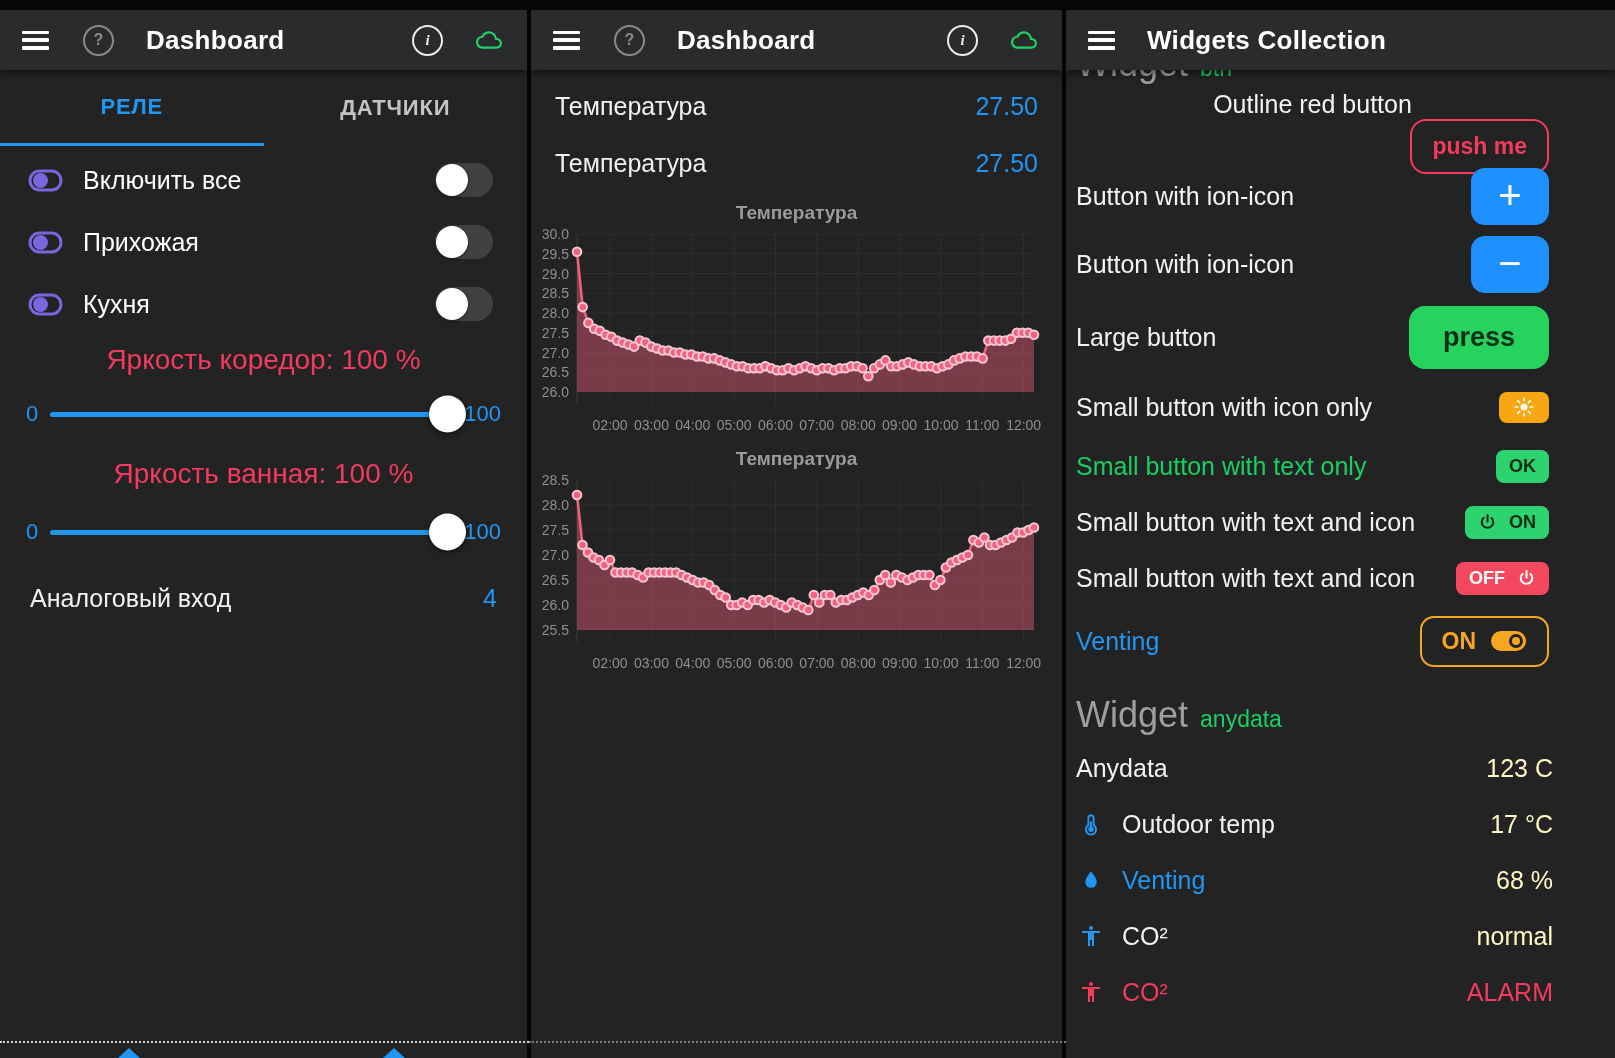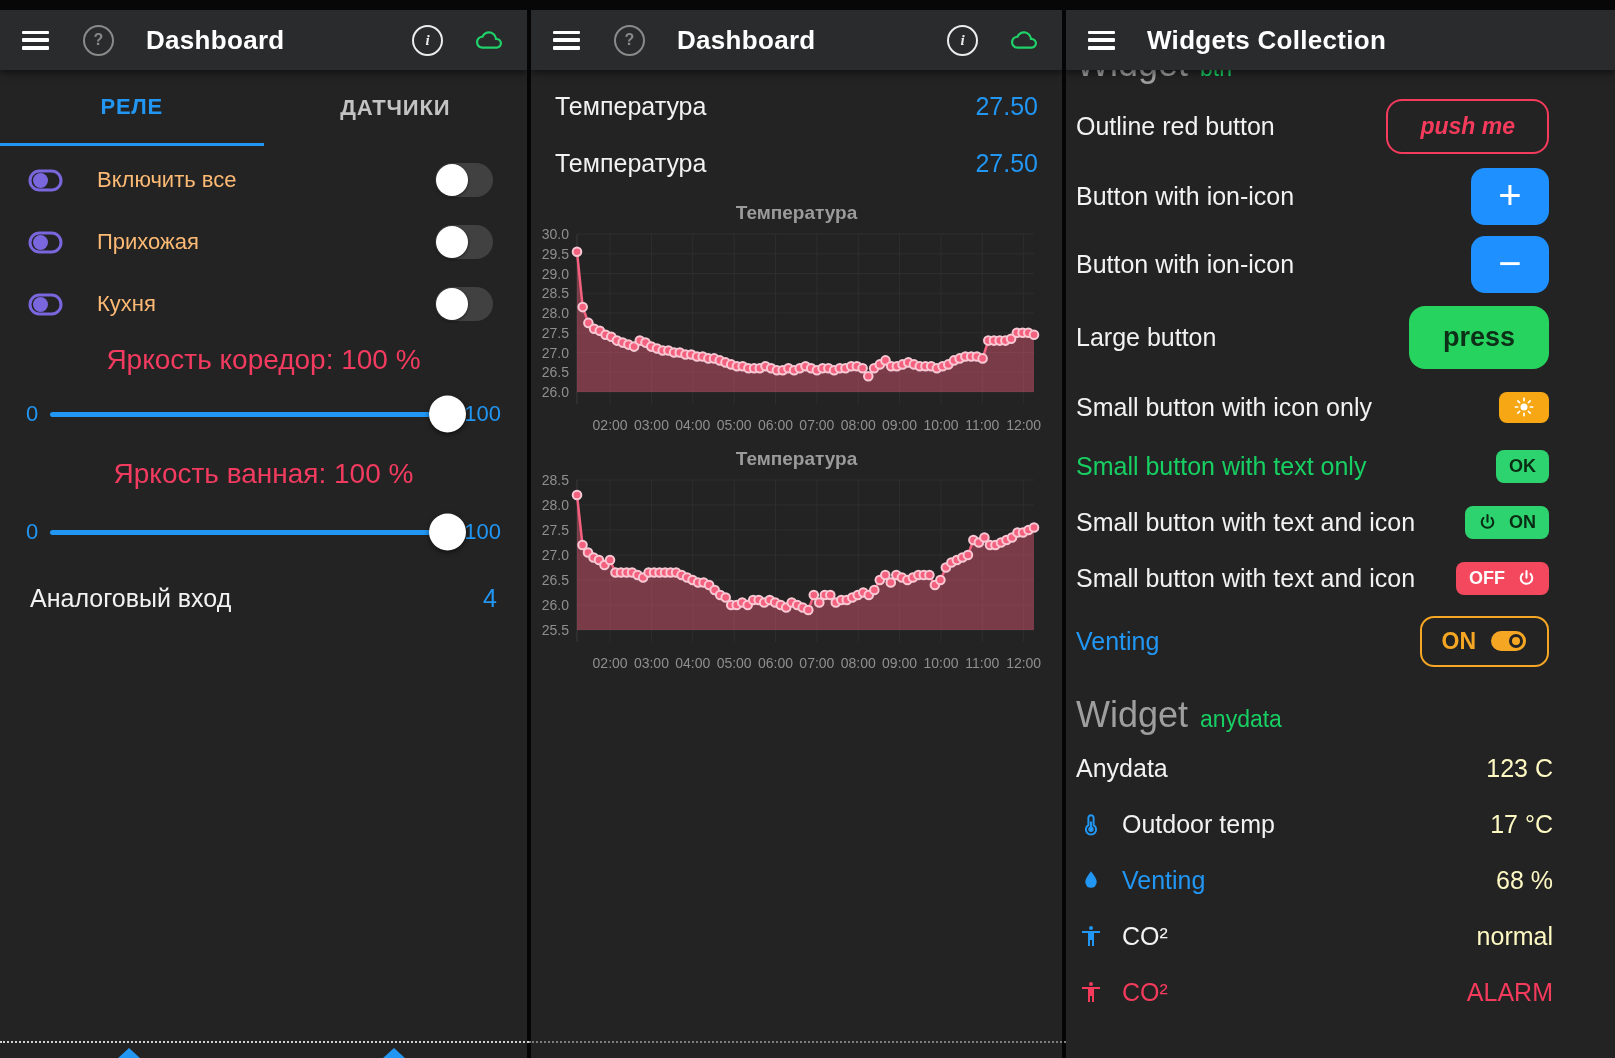--- a/index.html
+++ b/index.html
@@ -22,21 +22,21 @@
   .info{border:2px solid #ececec;color:#ececec;font-size:15px;font-family:"Liberation Serif",serif;font-style:italic;}
   .hdr .title{color:#fff;font-size:26px;font-weight:bold;margin-left:32px;letter-spacing:.3px;}
   .hdr .spacer{flex:1;}
   .cloud{margin-left:30px;display:flex;align-items:center;}
   
   .tabs{display:flex;height:76px;}
   .tab{flex:1;display:flex;align-items:center;justify-content:center;font-size:22px;font-weight:bold;
     letter-spacing:.8px;color:#c3c3c3;cursor:pointer;}
   .tab.active{color:#2196f3;border-bottom:3.5px solid #2196f3;}
   .srow{display:flex;align-items:center;height:56px;padding:0 34px 0 28px;margin-top:6px;}
-  .srow .lbl{color:#fdba74;font-size:22px;margin-left:34px;}
+  .srow .lbl{color:#ffffff;font-size:25px;margin-left:20px;}
   .switch{margin-left:auto;width:58px;height:34px;background:#414141;border-radius:17px;position:relative;cursor:pointer;}
   .knob{position:absolute;left:1px;top:1px;width:32px;height:32px;background:#fff;border-radius:50%;
     box-shadow:0 1px 3px rgba(0,0,0,.6);}
   .slbl{text-align:center;color:#f23b5f;font-size:28px;margin-top:14px;line-height:28px;}
   .sliderrow{display:flex;align-items:center;height:64px;margin-top:8px;padding:0 26px;}
   .sliderrow.second{margin-top:12px;}
   .smin,.smax{color:#2196f3;font-size:22px;}
   .strack{flex:1;height:5px;background:#2196f3;border-radius:3px;margin:0 12px;position:relative;cursor:pointer;}
   .sthumb{position:absolute;right:-14px;top:50%;transform:translateY(-50%);width:37px;height:37px;background:#fff;
     border-radius:50%;box-shadow:0 2px 5px rgba(0,0,0,.55);}
@@ -54,25 +54,25 @@
   
   .clipwrap{height:20px;overflow:hidden;position:relative;}
   .clipwrap .big{position:absolute;top:-27px;left:10px;white-space:nowrap;}
   .big .word{color:#9e9e9e;font-size:36px;}
   .big .tag{color:#17cf62;font-size:23px;margin-left:12px;}
   .rrow{display:flex;align-items:center;padding:0 66px 0 10px;}
   .rrow .lbl{color:#f2f2f2;font-size:25px;}
   .rrow .lbl.green{color:#17cf62;}
   .rrow .lbl.blue{color:#2196f3;}
   .rrow .push{margin-left:auto;}
-  .r1{height:72px;}.r2{height:68px;}.r3{height:68px;}.r4{height:78px;}.r5{height:62px;}
+  .r1{height:72px;flex-direction:column;}.r2{height:68px;}.r3{height:68px;}.r4{height:78px;}.r5{height:62px;}
   .r6{height:56px;}.r7{height:56px;}.r8{height:56px;}.r9{height:70px;}
   button{font-family:inherit;cursor:pointer;}
   .btn-outline-red{background:transparent;border:2.5px solid #f43b5c;border-radius:16px;color:#f43b5c;
-    font-size:23px;font-weight:bold;padding:12px 32px;font-style:italic;}
+    font-size:23px;font-weight:bold;padding:12px 20px;}
   .btn-blue{width:78px;height:57px;background:#1e90ff;border:none;border-radius:14px;color:#fff;
     font-size:40px;line-height:1;display:flex;align-items:center;justify-content:center;padding-bottom:4px;}
   .btn-green-lg{background:#27d35f;border:none;border-radius:16px;color:#0d2f18;font-weight:bold;
     font-size:27px;padding:16px 34px;}
   .btn-amber-sm{width:50px;height:31px;background:#f7a714;border:none;border-radius:8px;
     display:flex;align-items:center;justify-content:center;color:#fff;}
   .btn-green-sm{height:33px;min-width:47px;background:#2dd36f;border:none;border-radius:8px;color:#0a2b13;
     font-weight:bold;font-size:18px;display:flex;align-items:center;justify-content:center;gap:12px;padding:15px 13px;}
   .btn-pink-sm{height:33px;background:#f4485e;border:none;border-radius:8px;color:#fff;
     font-weight:bold;font-size:18px;display:flex;align-items:center;justify-content:center;gap:12px;padding:0 13px;}

